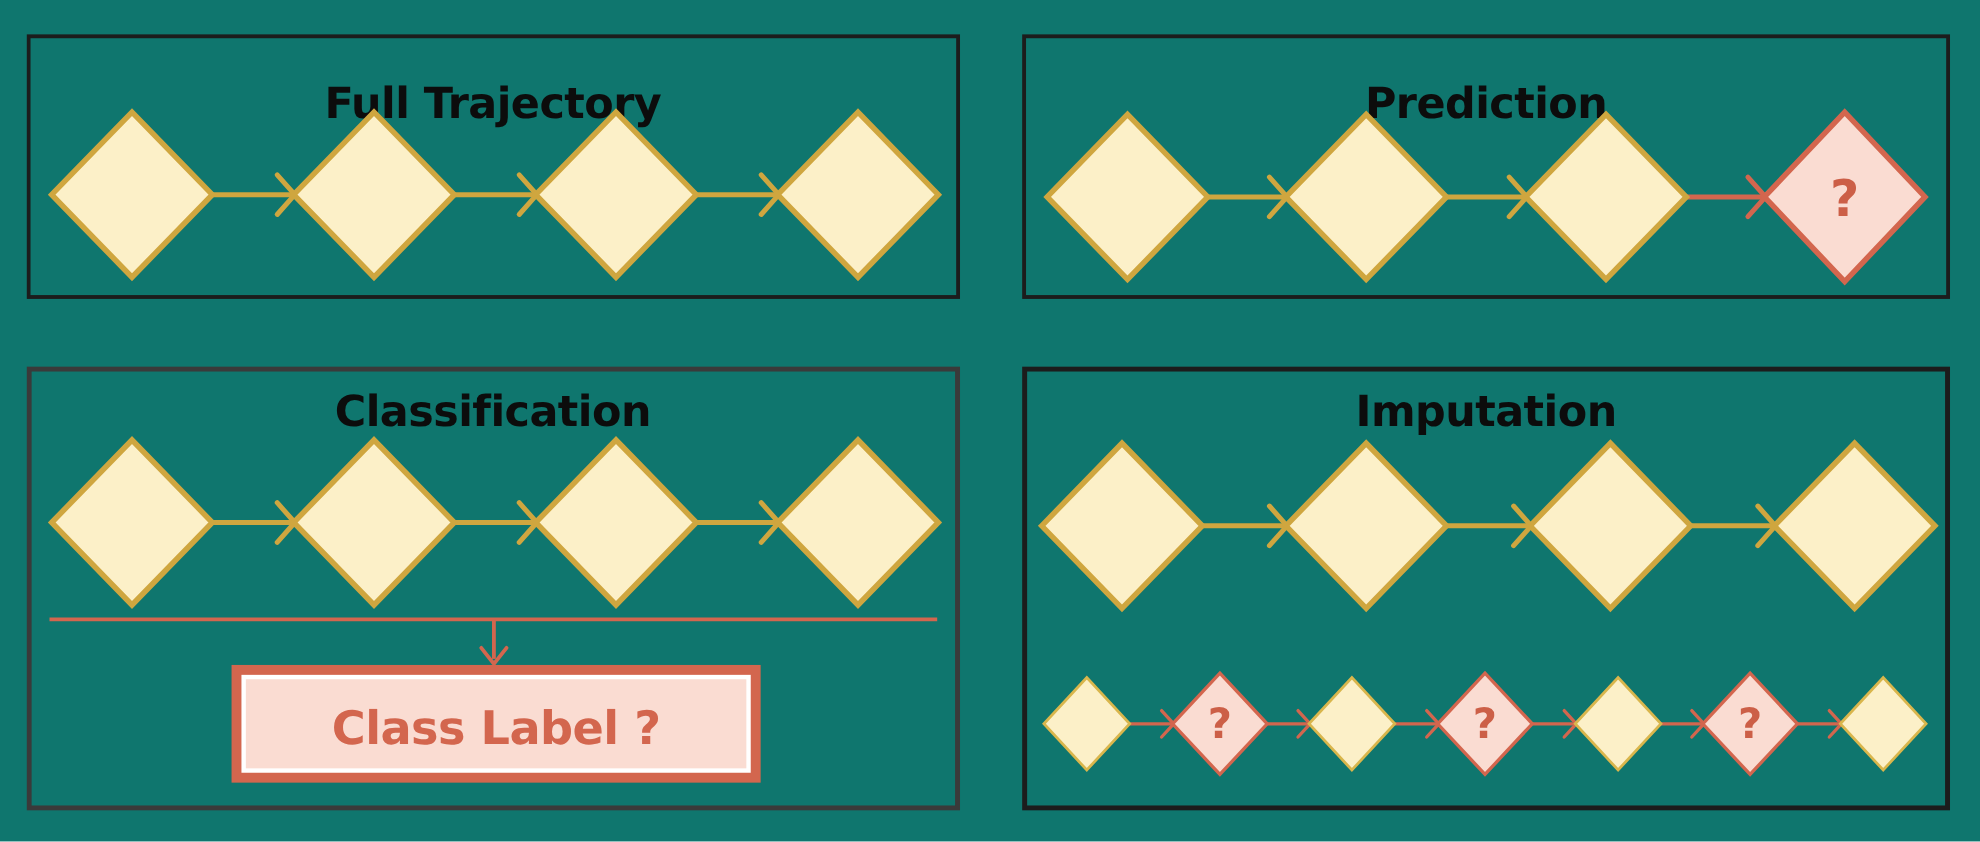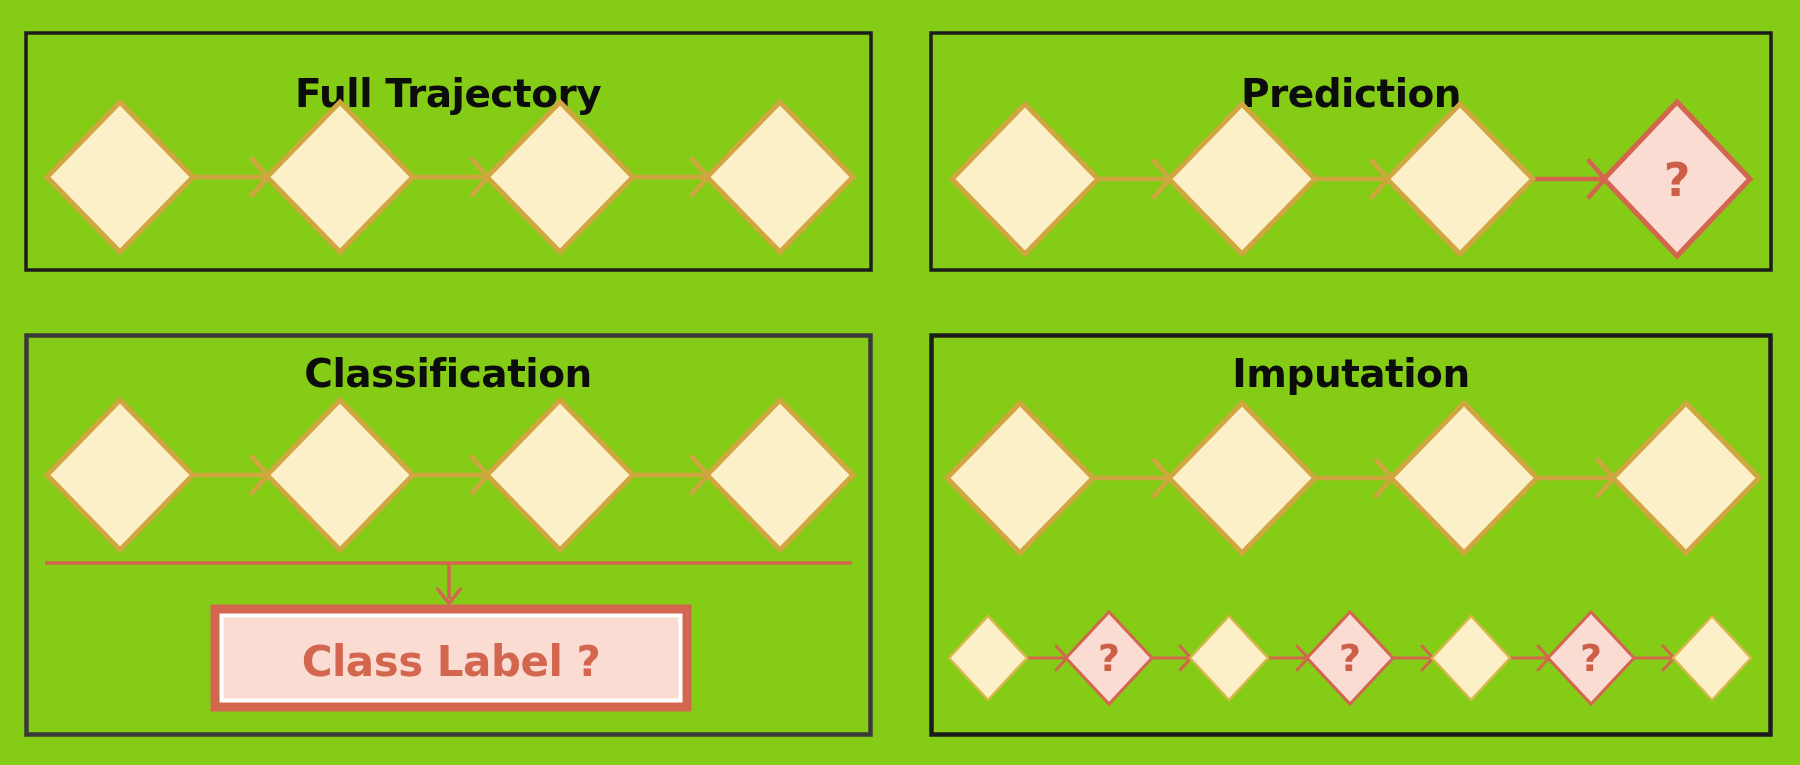--- a/index.html
+++ b/index.html
@@ -49,21 +49,21 @@
   .qmark{
     font-weight:700;
     font-family:"DejaVu Sans","Liberation Sans",sans-serif;
     fill:var(--question-mark);
     text-anchor:middle;
   }
 </style>
 </head>
 <body>
 
-<div id="canvas" style="background: #84cc16;">
+<div id="canvas" style="background: #0f766e;">
 
   <svg class="panel panel-tl" width="849" height="241" viewBox="0 0 849 241">
     <rect class="frame" x="2" y="2" width="845" height="237"></rect>
     <text class="title" x="424" y="76">Full Trajectory</text>
     <g>
         <line x1="169" y1="146" x2="244" y2="146" stroke="#cfa63f" stroke-width="4.5"></line>
         <path d="M 228 128 L 244 146 L 228 164" fill="none" stroke="#cfa63f" stroke-width="4.5" stroke-linecap="round" stroke-linejoin="round"></path>
         <line x1="389" y1="146" x2="464" y2="146" stroke="#cfa63f" stroke-width="4.5"></line>
         <path d="M 448 128 L 464 146 L 448 164" fill="none" stroke="#cfa63f" stroke-width="4.5" stroke-linecap="round" stroke-linejoin="round"></path>
         <line x1="609" y1="146" x2="684" y2="146" stroke="#cfa63f" stroke-width="4.5"></line>

